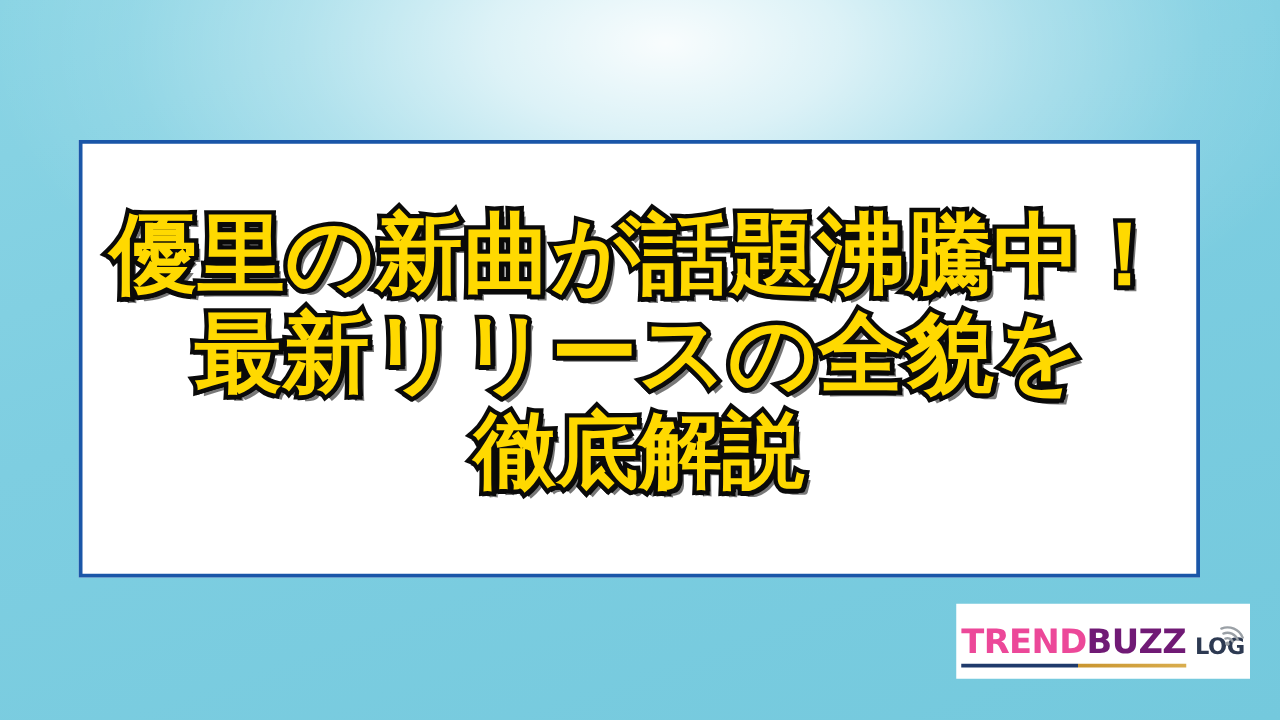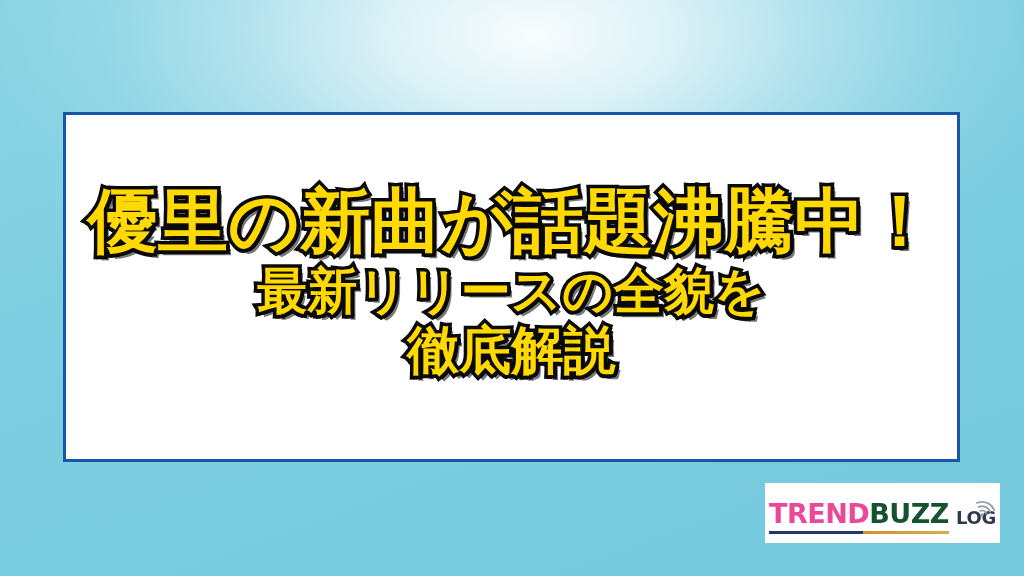--- a/index.html
+++ b/index.html
@@ -62,22 +62,22 @@
     
     -webkit-text-stroke: 7px #0a0a0a;
     paint-order: stroke fill;
     text-shadow:
        3px  3px 0 #0a0a0a,
       -1px  4px 0 #0a0a0a,
        4px  1px 0 #0a0a0a,
        5px  5px 0 rgba(10,10,10,0.55);
   }
   .title-line.l1 { font-size: 70px; }
-  .title-line.l2 { font-size: 50px; margin-top: 4px; }
-  .title-line.l3 { font-size: 52px; margin-top: 4px; }
+  .title-line.l2 { font-size: 70px; margin-top: 4px; }
+  .title-line.l3 { font-size: 66px; margin-top: 4px; }
 
   
   .logo-badge {
     position: absolute;
     left: 765px;
     top: 483px;
     width: 235px;
     height: 60px;
     background: #ffffff;
     display: flex;
@@ -96,21 +96,21 @@
     align-items: baseline;
   }
   .logo-trend, .logo-buzz {
     font-size: 27px;
     font-weight: 900;
     letter-spacing: -0.5px;
     line-height: 1;
     font-family: "DejaVu Sans", "Liberation Sans", sans-serif;
   }
   .logo-trend { color: #ec4899; }
-  .logo-buzz  { color: #14532d; }
+  .logo-buzz  { color: #701a75; }
   .logo-underline {
     position: absolute;
     left: 0;
     right: 0;
     bottom: -7px;
     height: 3px;
     background: linear-gradient(90deg, #1f3a6b 0%, #1f3a6b 52%, #c9952f 52%, #d9ad4e 100%);
   }
   .logo-log {
     font-size: 18px;

